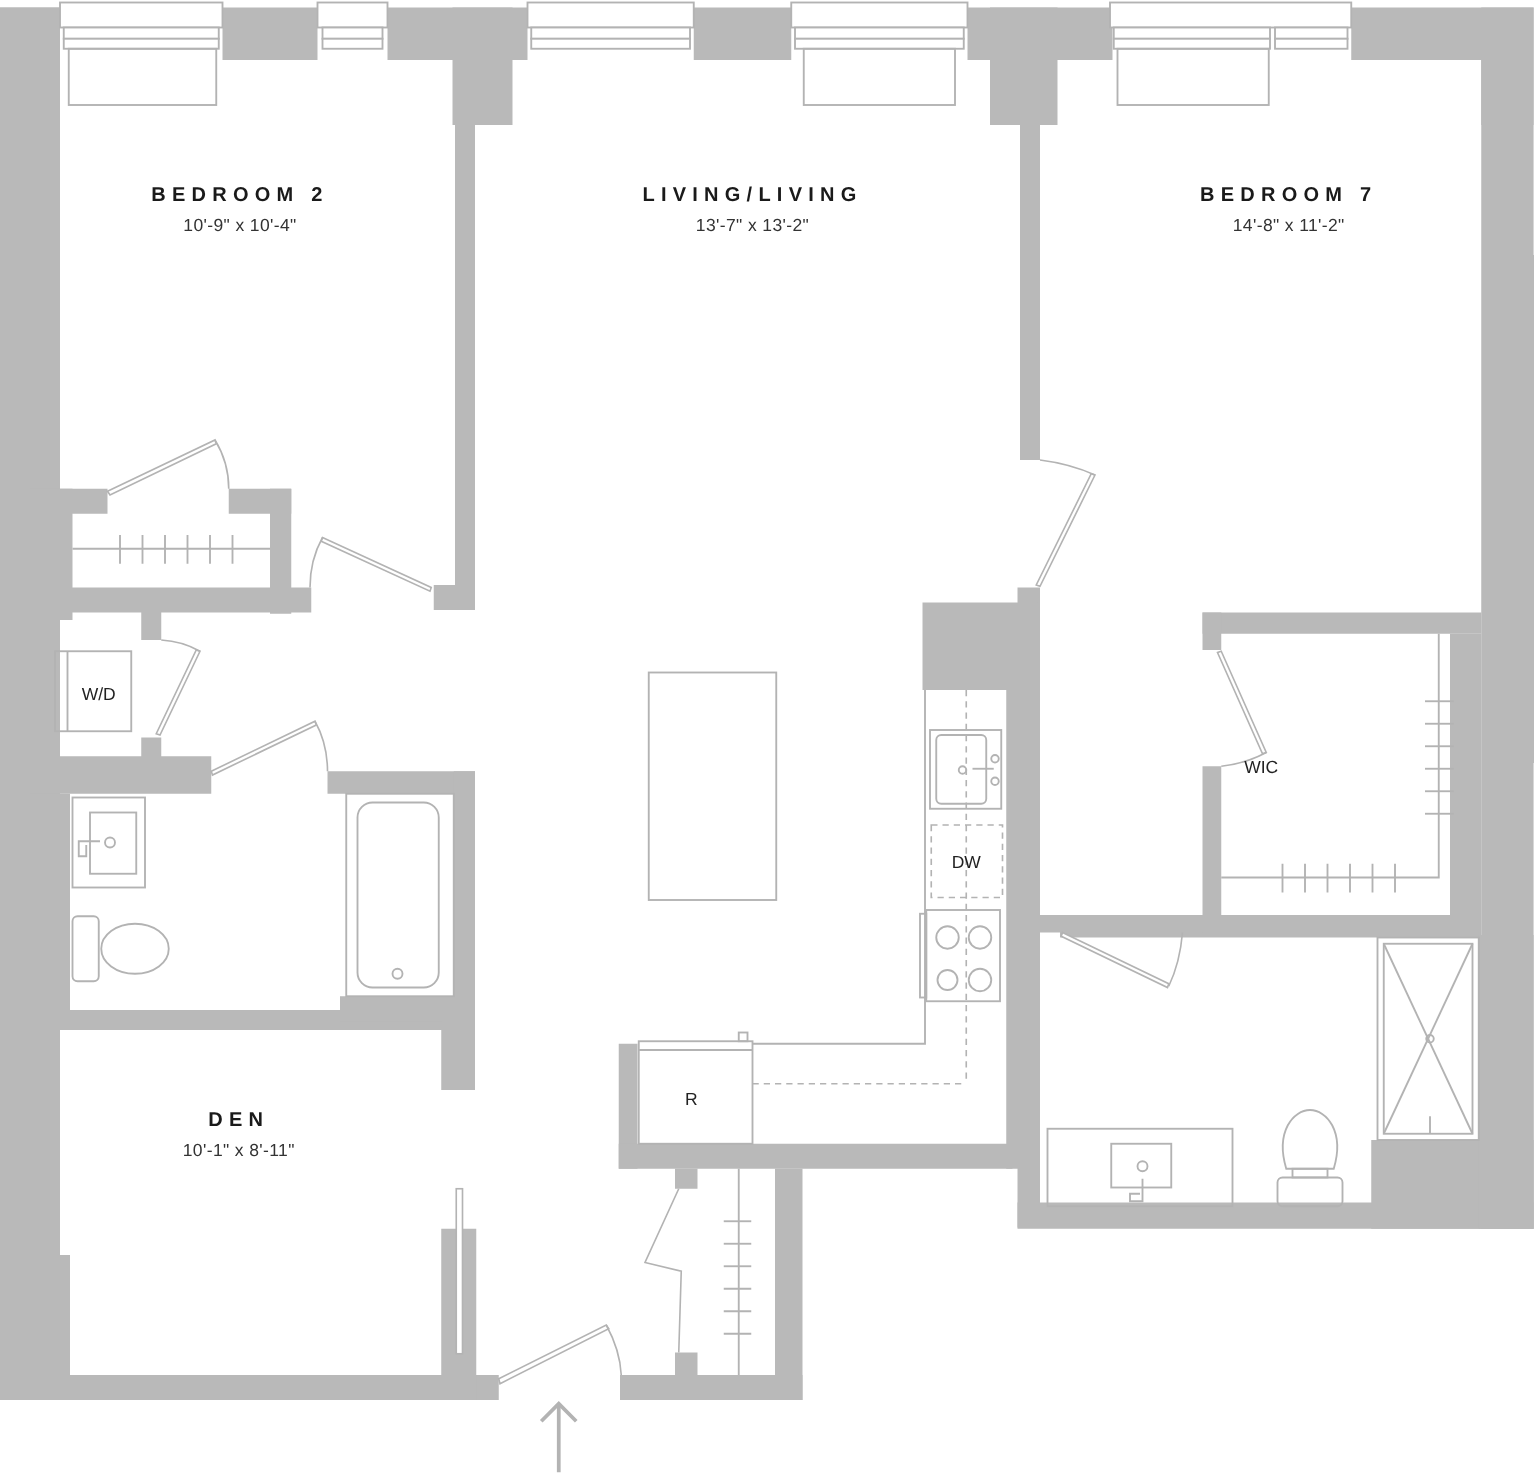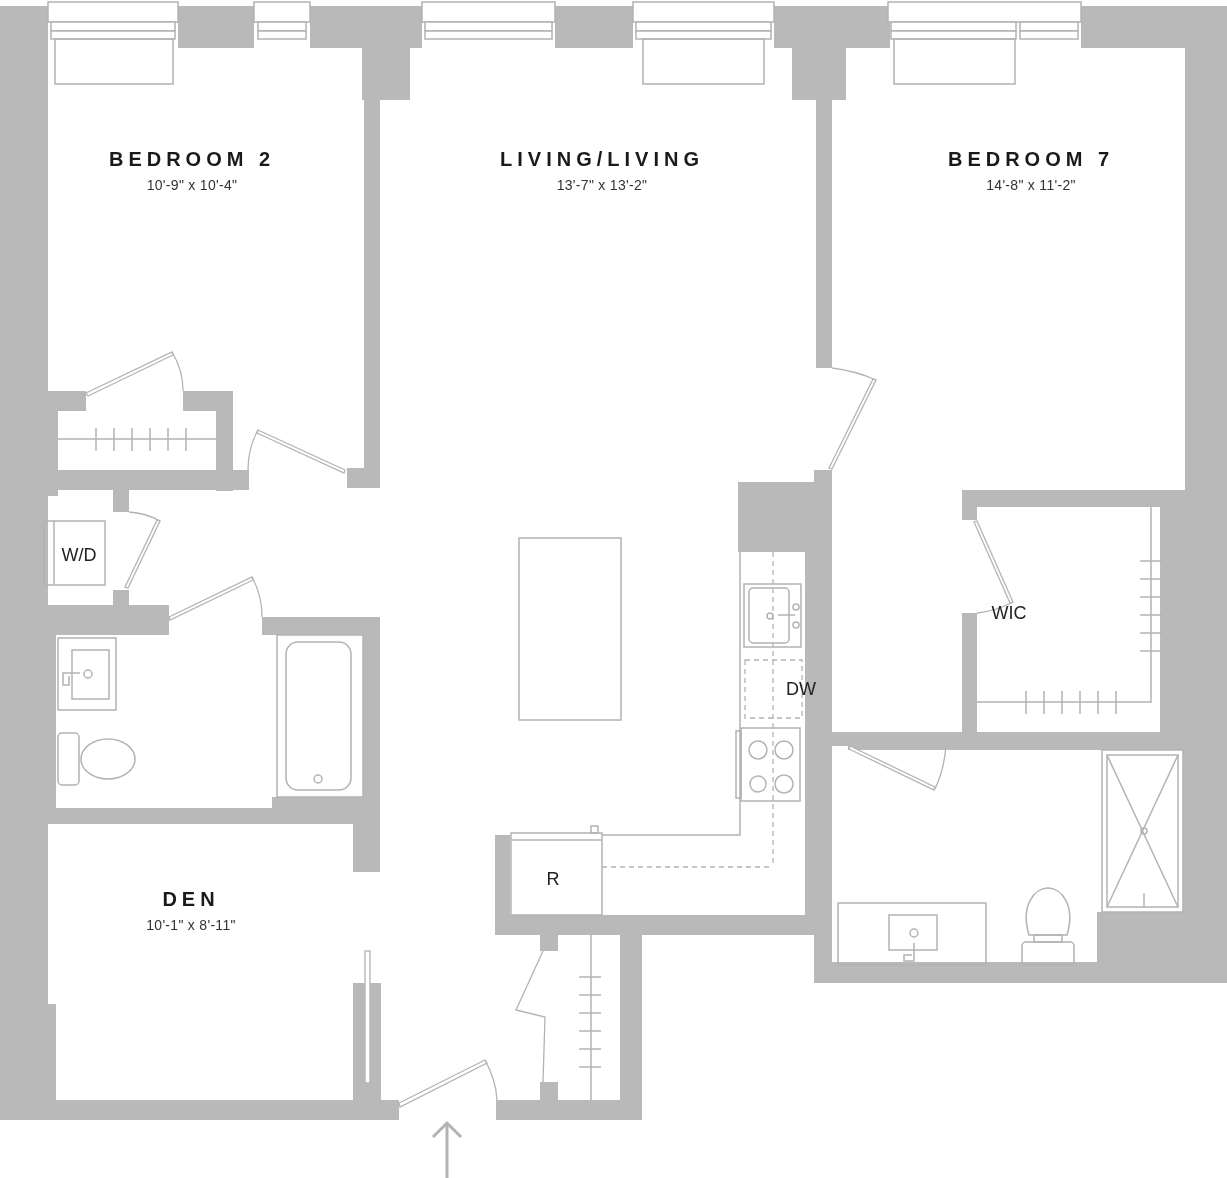--- a/index.html
+++ b/index.html
@@ -5,23 +5,23 @@
   html, body { margin: 0; padding: 0; background: #ffffff; }
   body { width: 1227px; height: 1178px; position: relative; overflow: hidden; font-family: "Liberation Sans", "DejaVu Sans", sans-serif; }
   #plan { position: absolute; left: 0; top: 0; width: 1227px; height: 1178px; }
   .wall { fill: #b9b9b9; }
   .fix { fill: none; stroke: #b3b3b3; stroke-width: 1.5; }
   .fixw { fill: #ffffff; stroke: #b3b3b3; stroke-width: 1.5; }
   .dash { fill: none; stroke: #b3b3b3; stroke-width: 1.3; stroke-dasharray: 5 4; }
   .arc { fill: none; stroke: #b3b3b3; stroke-width: 1.3; }
   .door { fill: #ffffff; stroke: #b3b3b3; stroke-width: 1.3; }
   .label { position: absolute; transform: translateX(-50%); white-space: nowrap; text-align: center; color: #1a1a1a; }
-  .room-name { font-size: 20px; font-weight: bold; letter-spacing: 5px; }
+  .room-name { font-size: 16px; font-weight: bold; letter-spacing: 5px; }
   .room-dim { font-size: 14px; color: #333333; letter-spacing: 0.3px; margin-top: 6px; }
-  .fixture-label { position: absolute; transform: translate(-50%, -50%); font-size: 18px; color: #222222; white-space: nowrap; }
+  .fixture-label { position: absolute; transform: translate(-50%, -50%); font-size: 14px; color: #222222; white-space: nowrap; }
 </style>
 </head>
 <body>
 
 <svg id="plan" viewBox="0 0 1227 1178" xmlns="http://www.w3.org/2000/svg">
 
   <g>
 
     <rect class="wall" x="0" y="6" width="48" height="94"></rect>
     <rect class="wall" x="0" y="6" width="48" height="1114"></rect>
@@ -253,15 +253,15 @@
 <div class="label" style="left:1031px; top:148px;">
   <div class="room-name">BEDROOM 7</div>
   <div class="room-dim">14'-8" x 11'-2"</div>
 </div>
 <div class="label" style="left:191px; top:888px;">
   <div class="room-name">DEN</div>
   <div class="room-dim">10'-1" x 8'-11"</div>
 </div>
 
 <div class="fixture-label" style="left:79px; top:555px;">W/D</div>
-<div class="fixture-label" style="left:773px; top:689px;margin-left:28px;">DW</div>
+<div class="fixture-label" style="left:773px; top:689px;">DW</div>
 <div class="fixture-label" style="left:553px; top:879px;">R</div>
 <div class="fixture-label" style="left:1009px; top:613px;">WIC</div>
 
 </body></html>

